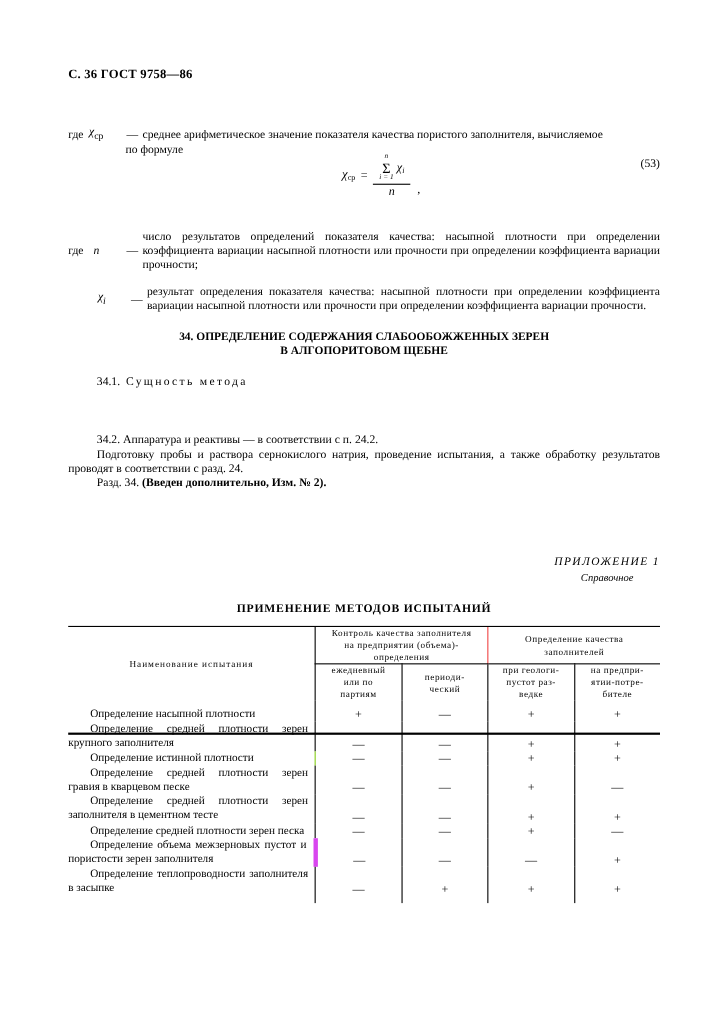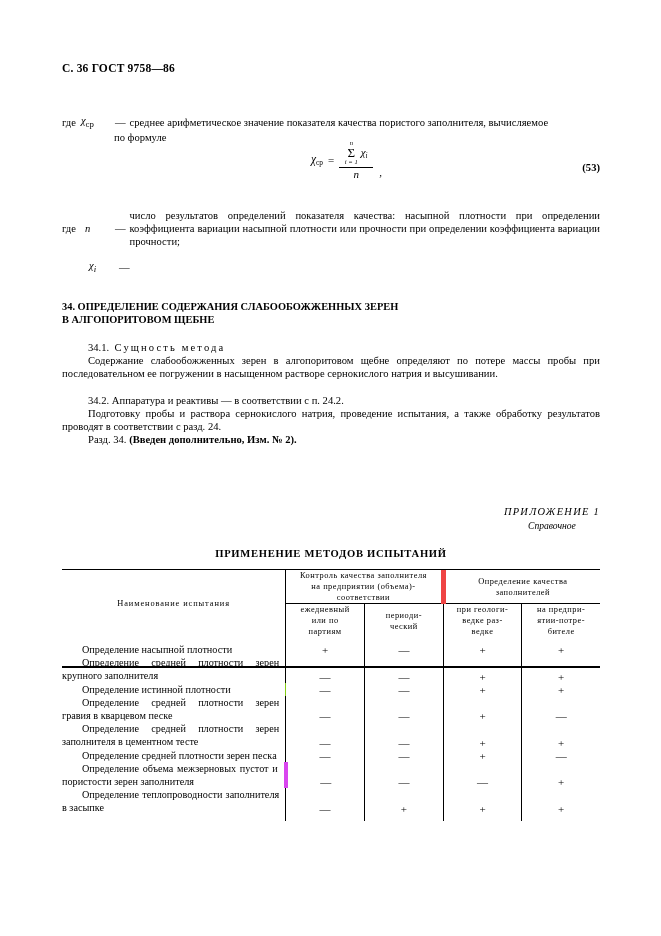--- a/index.html
+++ b/index.html
@@ -143,30 +143,30 @@
     line-height: 0.95;
   }
   .formula .comma {
     padding-left: 6px;
     align-self: flex-end;
     padding-bottom: 2px;
   }
   .eqno {
     position: absolute;
     right: 0;
-    top: 22px;
+    top: 4px;
     font-size: 10.6px;
-    font-weight: bold;
   }
 
   
   .sect-title {
     position: absolute;
     left: 62px;
     width: 538px;
+    text-align: center;
     font-size: 10.4px;
     font-weight: bold;
     line-height: 13px;
   }
   .sub-head {
     font-size: 10.6px;
   }
   .spaced {
     letter-spacing: 2.1px;
   }
@@ -310,31 +310,31 @@
       <span class="dash">—</span>
       <span class="body">число результатов определений показателя качества: насыпной плотности при определении коэффициента вариации насыпной плотности или прочности при определении коэффициента вариации прочности;</span>
     </div>
   </div>
 
   <div class="textblock" style="top:243px;">
     <div class="defrow">
       <span class="lead" style="width:22px;"></span>
       <span class="sym" style="padding-left:5px;width:26px;"><span class="chi">χ</span><sub class="isub">i</sub></span>
       <span class="dash">—</span>
+      <span class="body">результат определения показателя качества: насыпной плотности при определении коэффициента вариации насыпной плотности или прочности при определении коэффициента вариации прочности.</span>
     </div>
   </div>
 
   <div class="sect-title" style="top:300px;">
     <div>34. ОПРЕДЕЛЕНИЕ СОДЕРЖАНИЯ СЛАБООБОЖЖЕННЫХ ЗЕРЕН</div>
     <div>В АЛГОПОРИТОВОМ ЩЕБНЕ</div>
   </div>
 
   <div class="textblock" style="top:341px;">
     <div class="para sub-head"><span>34.1.</span>&nbsp;&nbsp;<span class="spaced">Сущность метода</span></div>
-    <div class="para">Содержание слабообожженных зерен в алгопоритовом щебне определяют по потере массы пробы при последовательном ее погружении в насыщенном растворе сернокислого натрия и высушивании.</div>
   </div>
 
   <div class="textblock" style="top:394px;">
     <div class="para">34.2. Аппаратура и реактивы — в соответствии с п. 24.2.</div>
   </div>
 
   <div class="textblock" style="top:407px;">
     <div class="para">Подготовку пробы и раствора сернокислого натрия, проведение испытания, а также обработку результатов проводят в соответствии с разд. 24.</div>
   </div>
 
@@ -348,43 +348,43 @@
   </div>
 
   <div class="table-title">ПРИМЕНЕНИЕ МЕТОДОВ ИСПЫТАНИЙ</div>
 
   <div class="rule-top"></div>
 
   <table class="tbl">
     <thead>
       <tr>
         <th class="hdr-name" rowspan="2" style="border-right:1px solid #000;">Наименование испытания</th>
-        <th class="hdr-grp" colspan="2" style="border-bottom:1px solid #000;border-right:5px solid #ef4444;width:156px;">
+        <th class="hdr-grp" colspan="2" style="border-bottom:1px solid #000;border-right:1px solid #ef4444;width:156px;">
           <div>Контроль качества заполнителя</div>
           <div>на предприятии (объема)-</div>
-          <div>соответствии</div>
+          <div>определения</div>
         </th>
         <th class="hdr-grp" colspan="2" style="border-bottom:1px solid #000;width:156px;">
           <div>Определение качества</div>
           <div>заполнителей</div>
         </th>
       </tr>
       <tr>
         <th class="hdr-sub" style="border-right:1px solid #000;width:78px;">
           <div>ежедневный</div>
           <div>или по</div>
           <div>партиям</div>
         </th>
         <th class="hdr-sub" style="border-right:1px solid #000;width:78px;">
           <div>периоди-</div>
           <div>ческий</div>
         </th>
         <th class="hdr-sub" style="border-right:1px solid #000;width:78px;">
           <div>при геологи-</div>
-          <div>ведке раз-</div>
+          <div>пустот раз-</div>
           <div>ведке</div>
         </th>
         <th class="hdr-sub" style="width:78px;margin-top:24px;">
           <div>на предпри-</div>
           <div>ятии-потре-</div>
           <div>бителе</div>
         </th>
       </tr>
     </thead>
     <tbody>

